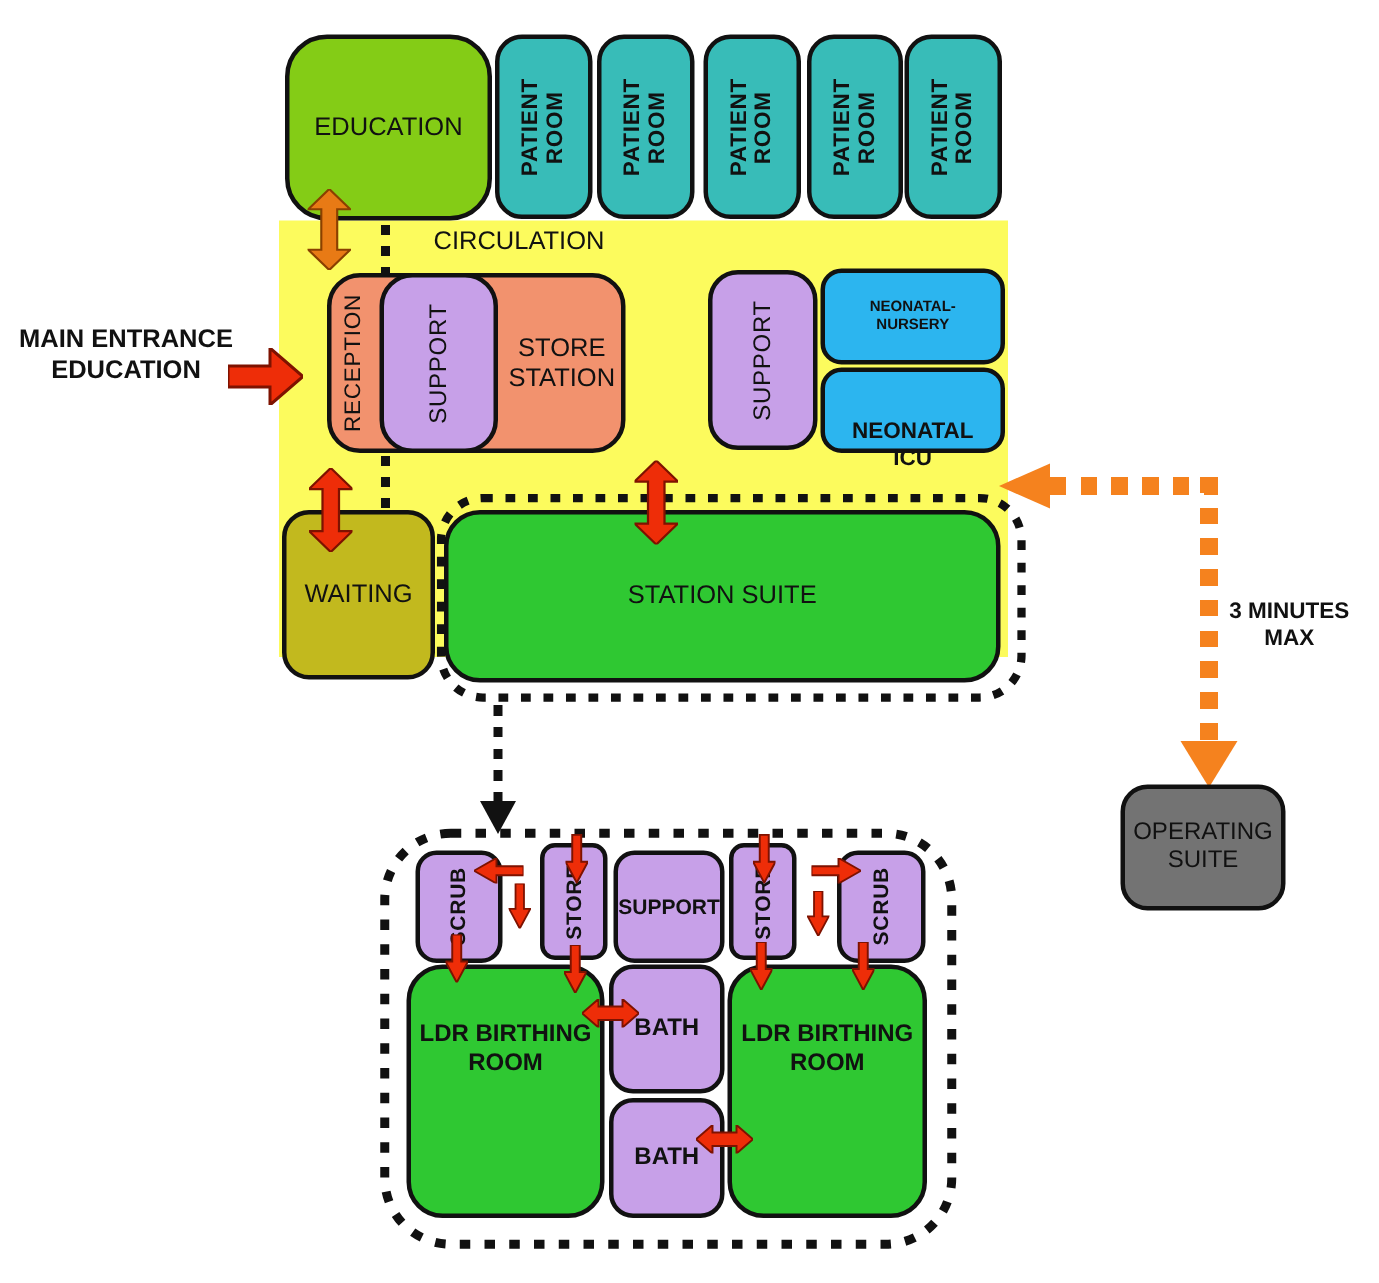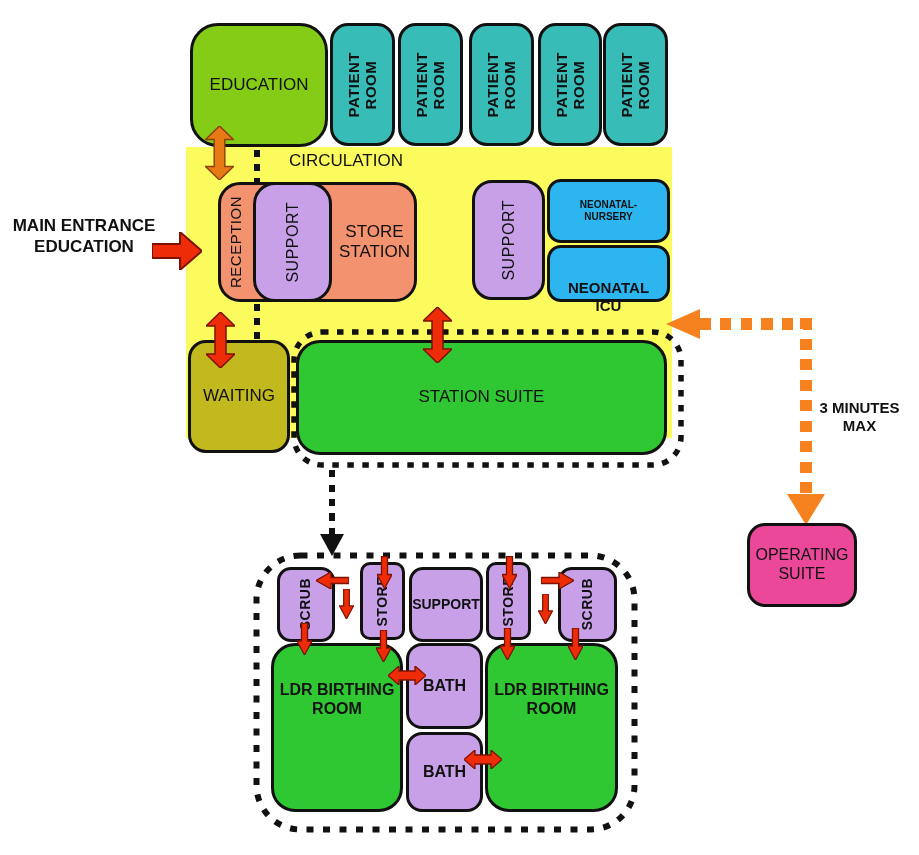--- a/index.html
+++ b/index.html
@@ -101,21 +101,21 @@
   <div class="abs" style="left:800px;top:318px;width:12px;height:178px;
               background:repeating-linear-gradient(180deg,#F5821E 0 11px,transparent 11px 20.5px);"></div>
   <div class="abs" style="left:666px;top:309px;width:0;height:0;
               border-top:15px solid transparent;border-bottom:15px solid transparent;border-right:34px solid #F5821E;"></div>
   <div class="abs" style="left:787px;top:494px;width:0;height:0;
               border-left:19px solid transparent;border-right:19px solid transparent;border-top:31px solid #F5821E;"></div>
 
   <div class="abs label bold" style="left:800px;top:399px;width:119px;font-size:15px;text-align:center;">3 MINUTES
 MAX</div>
 
-  <div class="box" style="left:747px;top:523px;width:110px;height:84px;background:#ec4899;border-radius:18px;">
+  <div class="box" style="left:747px;top:523px;width:110px;height:84px;background:#737373;border-radius:18px;">
     <span class="label" style="font-size:16px;">OPERATING
 SUITE</span>
   </div>
 
   <div class="abs" style="left:2px;top:215px;width:164px;text-align:center;font-size:17px;font-weight:700;line-height:21px;">
     <div>MAIN ENTRANCE</div>
     <div>EDUCATION</div>
   </div>
 
   <svg class="abs" style="left:253px;top:552px;" width="385" height="281" viewBox="0 0 385 281">

